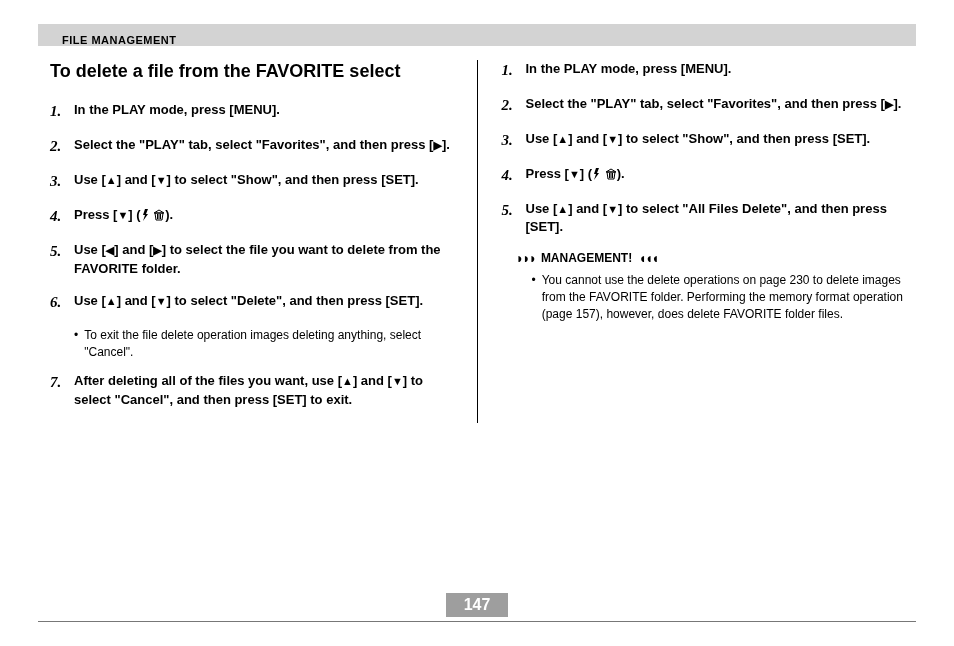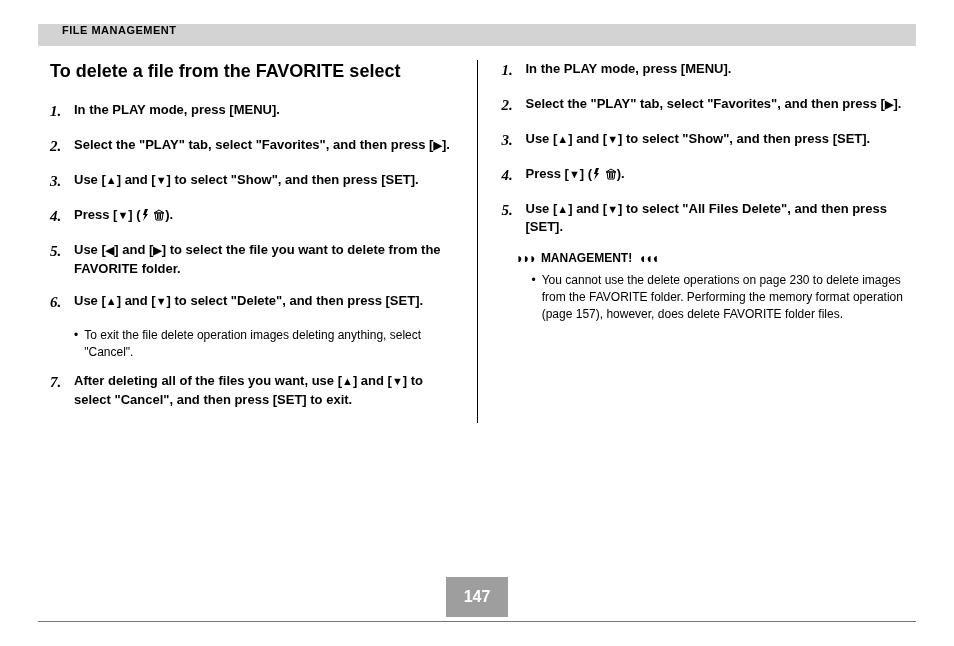--- a/index.html
+++ b/index.html
@@ -1,39 +1,39 @@
 <!DOCTYPE html>
 <html><head>
 <meta charset="utf-8">
 <style>
   * { box-sizing: border-box; margin: 0; padding: 0; }
   html, body { width: 954px; height: 646px; font-family: Arial, Helvetica, sans-serif; background: #fff; color: #000; }
   .page { position: relative; width: 954px; height: 646px; padding: 24px 32px 0 32px; }
-  .header-bar { background: #d3d3d3; height: 22px; display: flex; align-items: flex-start; padding-left: 24px; margin: 0 6px 14px 6px; }
+  .header-bar { background: #d3d3d3; height: 22px; display: flex; align-items: flex-end; padding-left: 24px; margin: 0 6px 14px 6px; }
   .header-bar span { font-size: 11px; font-weight: bold; letter-spacing: 0.5px; }
   .columns { display: flex; gap: 0; }
   .col { flex: 1; padding: 0 18px; }
   .vline { width: 1px; background: #000; margin: 0 6px; }
   h2 { font-size: 18px; font-weight: bold; line-height: 1.3; margin-bottom: 18px; }
   ol.steps { list-style: none; padding-left: 0; }
   ol.steps > li { display: flex; margin-bottom: 14px; font-size: 13px; font-weight: bold; line-height: 1.4; }
   ol.steps > li .num { font-style: italic; font-weight: bold; font-size: 15px; min-width: 20px; margin-right: 4px; font-family: "Times New Roman", serif; }
   ol.steps > li .txt { flex: 1; }
   .sub-bullet { display: flex; font-size: 12px; font-weight: normal; margin: 4px 0 12px 24px; line-height: 1.4; }
   .sub-bullet .dot { margin-right: 6px; }
   .important-row { display: flex; align-items: center; font-size: 12px; font-weight: bold; margin: 10px 0 6px 14px; }
   .imp-mark-l, .imp-mark-r { letter-spacing: -2px; font-size: 14px; }
   .imp-mark-l { margin-right: 6px; }
   .imp-mark-r { margin-left: 6px; }
   .imp-note { display: flex; font-size: 12px; line-height: 1.4; margin-left: 30px; }
   .imp-note .dot { margin-right: 6px; }
   .tri { display:inline-block; font-size: 11px; vertical-align: baseline; }
   .icon-inline svg { vertical-align: -2px; }
   .page-num-wrap { position: absolute; left: 0; right: 0; bottom: 24px; display:flex; flex-direction:column; align-items:center; }
-  .page-num { background: #9e9e9e; color: #fff; font-weight: bold; font-size: 16px; padding: 11px 18px; }
+  .page-num { background: #9e9e9e; color: #fff; font-weight: bold; font-size: 16px; padding: 3px 18px; }
   .hrule { height:1px; background:#777; width: calc(100% - 76px); margin-top:4px; }
 </style>
 </head>
 <body>
 
 <div class="page">
 
   <div class="header-bar">
     <span>FILE MANAGEMENT</span>
   </div>

